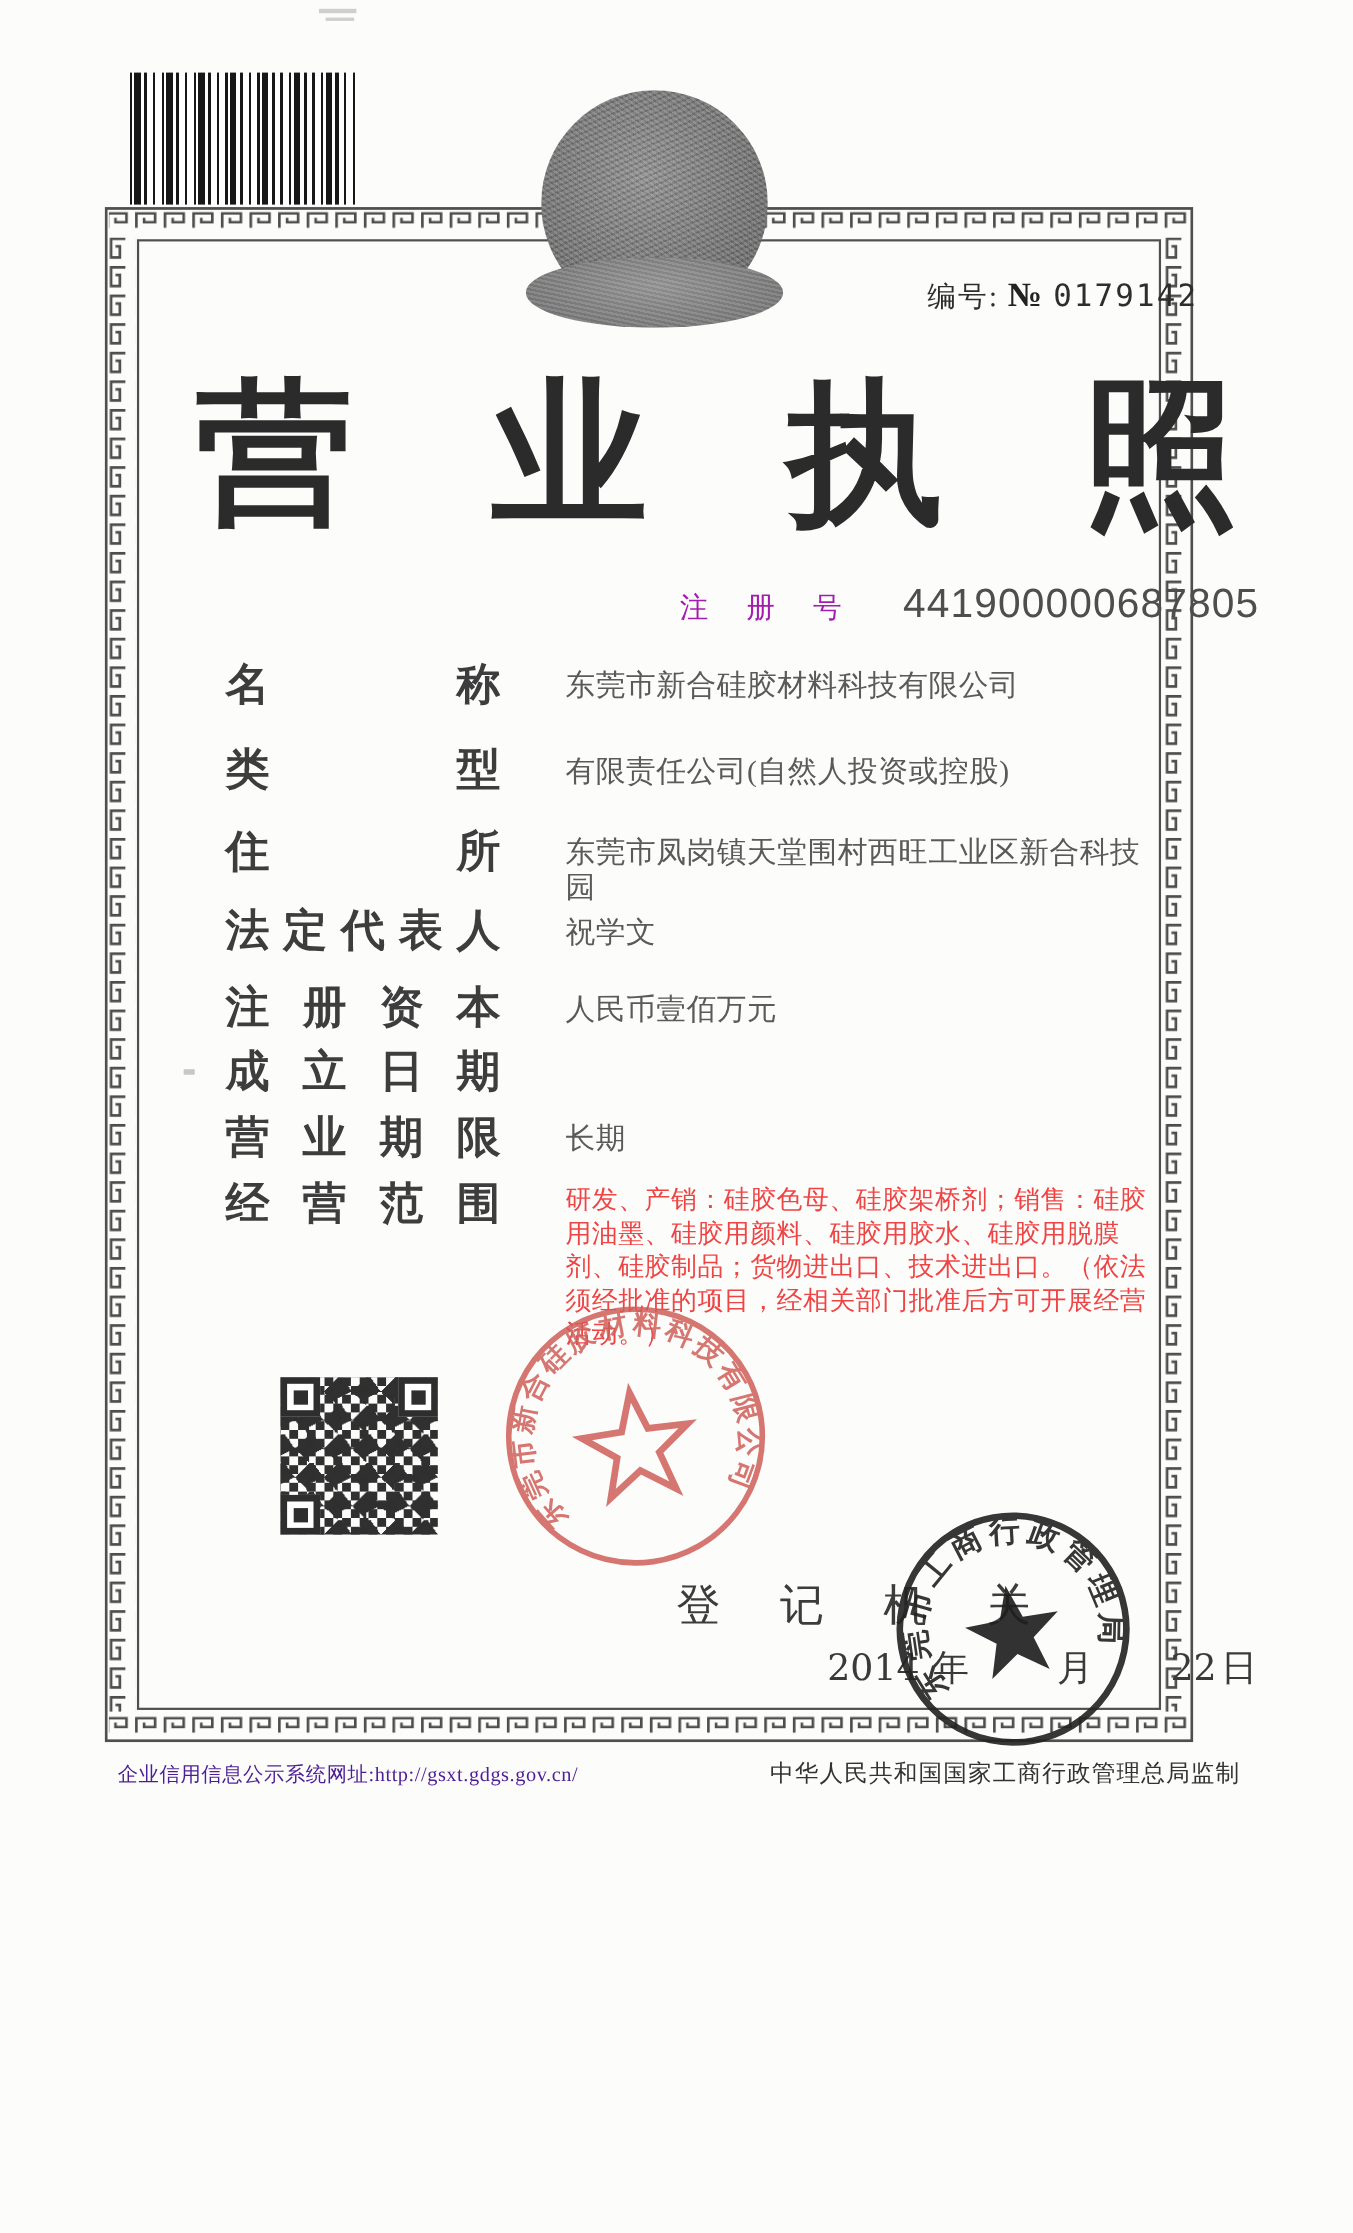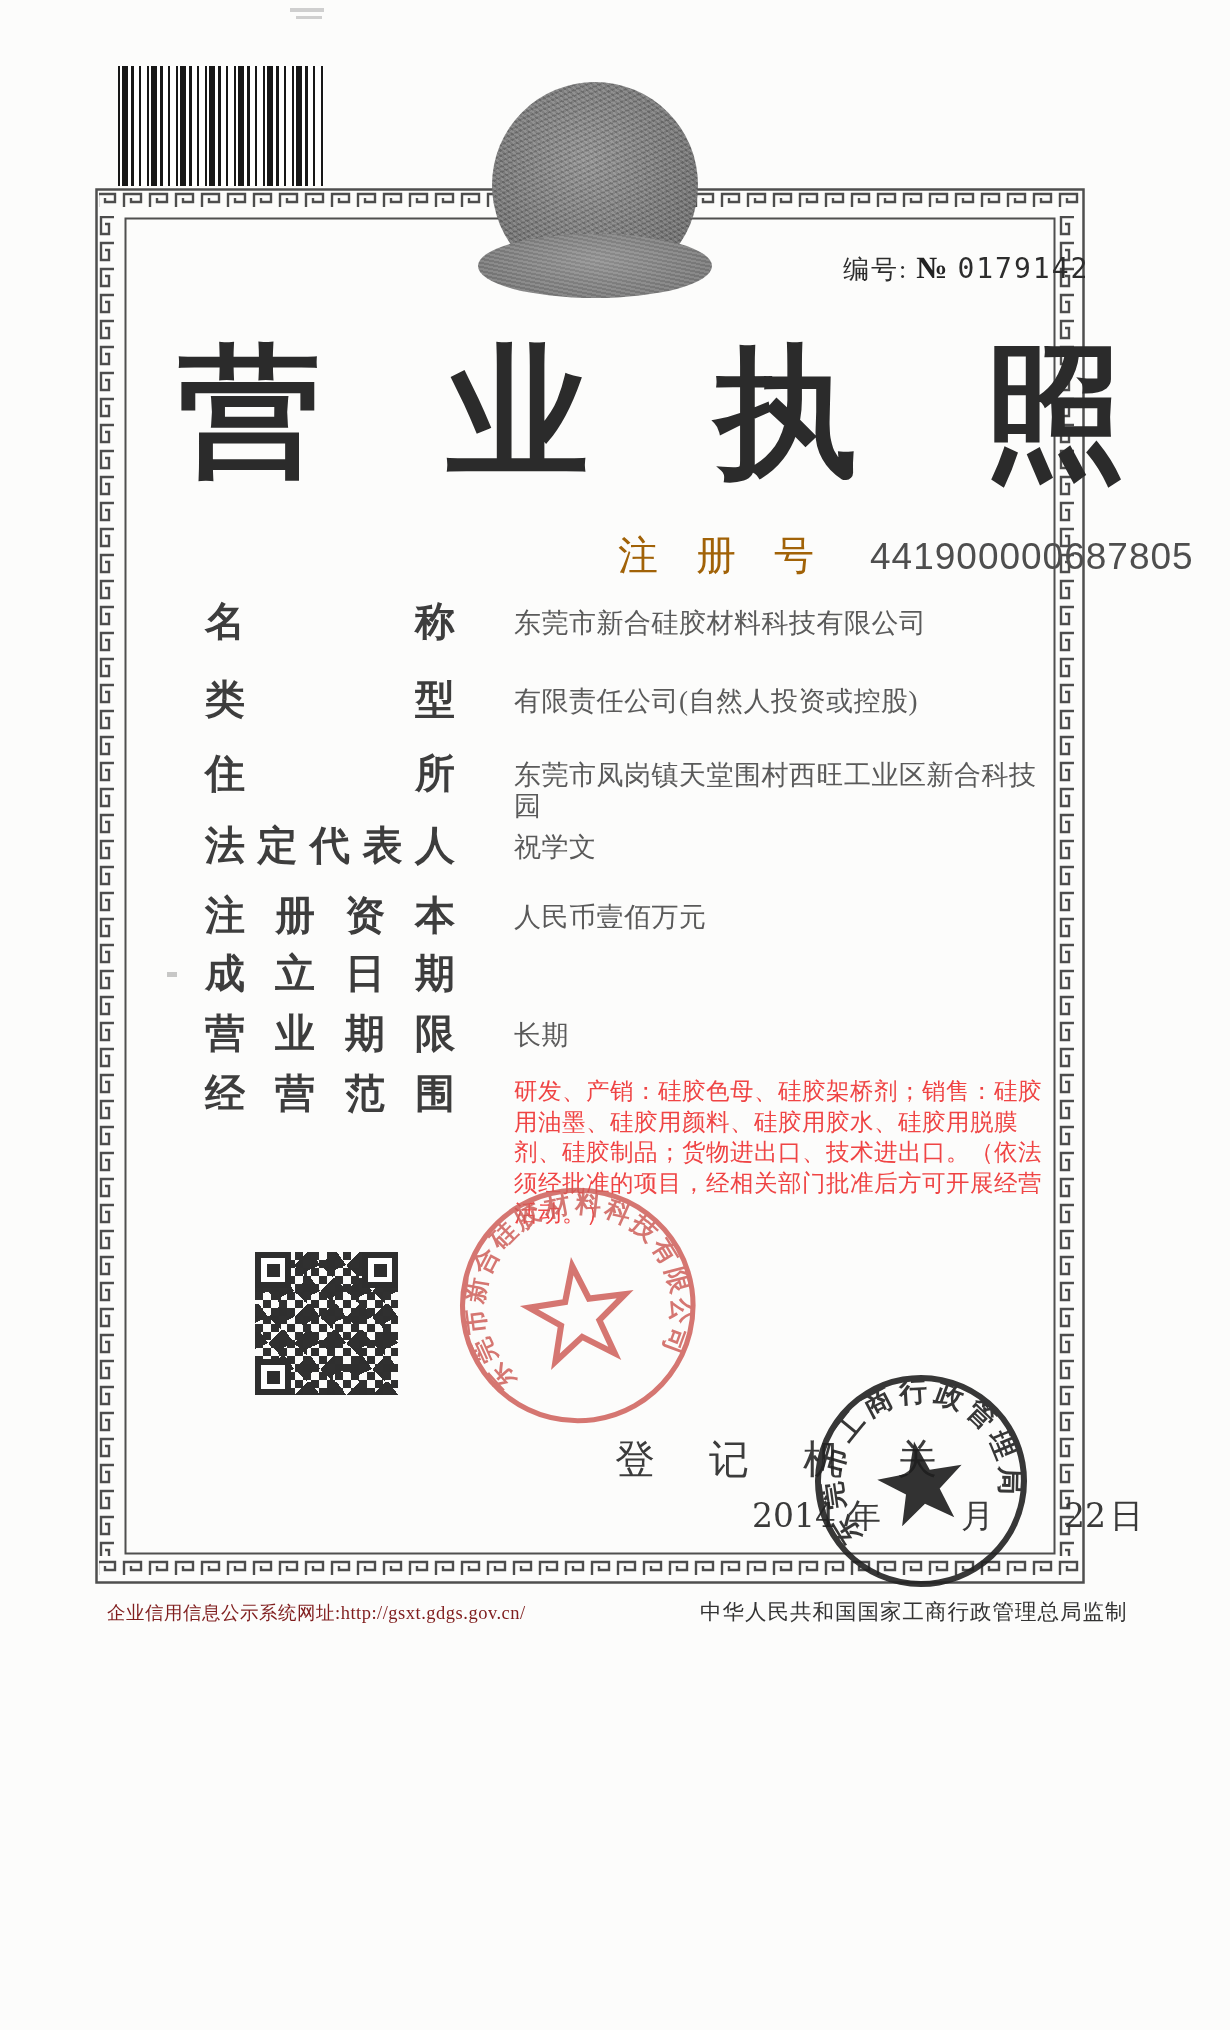--- a/index.html
+++ b/index.html
@@ -41,21 +41,21 @@
   
   .frame{position:absolute; left:95px; top:188px; z-index:1;}
 
   
   .license-title{
     position:absolute; left:95px; top:318px; width:990px; text-align:center;
     font-size:142px; font-weight:800; letter-spacing:.32em; text-indent:.32em;
     color:#2b2b2b; z-index:2; white-space:nowrap;padding-left:38px;
   }
   .regno-row{position:absolute; left:618px; top:528px; z-index:2; white-space:nowrap;}
-  .regno-label{font-size:40px; letter-spacing:14px; color:#a16207;}
+  .regno-label{font-size:26px; letter-spacing:14px; color:#a21caf;}
   .regno-value{font-family:Liberation Sans, sans-serif; font-size:37px; color:#4e4e4e; margin-left:42px; letter-spacing:1px;}
 
   
   .field-row{position:absolute; left:205px; width:840px; z-index:2; display:flex; align-items:flex-start;gap:38px;}
   .field-label{
     width:250px; flex:0 0 250px; font-size:40px; font-weight:600; color:#3d3d3d;
     text-align:justify; text-align-last:justify; line-height:48px; white-space:nowrap;
   }
   .field-value{
     margin-left:21px; font-size:27px; color:#5a5a5a; padding-top:10px;
@@ -85,21 +85,21 @@
   .authority-seal{position:absolute; left:804px; top:1364px; z-index:5; opacity:.9;}
 
   
   .registrar-row{position:absolute; left:615px; top:1432px; z-index:2; white-space:nowrap;}
   .registrar-label{font-size:40px; font-weight:400; letter-spacing:22px; color:#3c3c3c;}
   .issue-date-row{position:absolute; left:752px; top:1494px; z-index:2; white-space:nowrap; font-size:33px; color:#3a3a3a;}
   .issue-date-row .num{font-family:"DejaVu Serif",serif;}
   .d-year-unit{margin-left:12px;} .d-month-unit{margin-left:80px;} .d-day{margin-left:70px;} .d-day-unit{margin-left:4px;}
 
   
-  .footer-left{position:absolute; left:107px; top:1600px; font-size:18.5px; color:#7f1d1d; letter-spacing:.5px; z-index:2;}
+  .footer-left{position:absolute; left:107px; top:1600px; font-size:18.5px; color:#4c1d95; letter-spacing:.5px; z-index:2;}
   .footer-right{position:absolute; left:700px; top:1597px; font-size:21.5px; color:#333; letter-spacing:1px; z-index:2;}
 
   .noise{position:absolute; background:#9a9a9a; opacity:.45; z-index:2;}
   .n1{left:290px; top:8px; width:34px; height:4px;}
   .n2{left:296px; top:16px; width:26px; height:3px;}
   .n3{left:167px; top:972px; width:10px; height:5px; opacity:.55;}
 </style>
 </head>
 <body>
 

